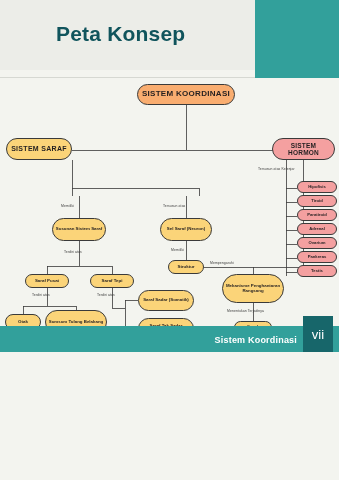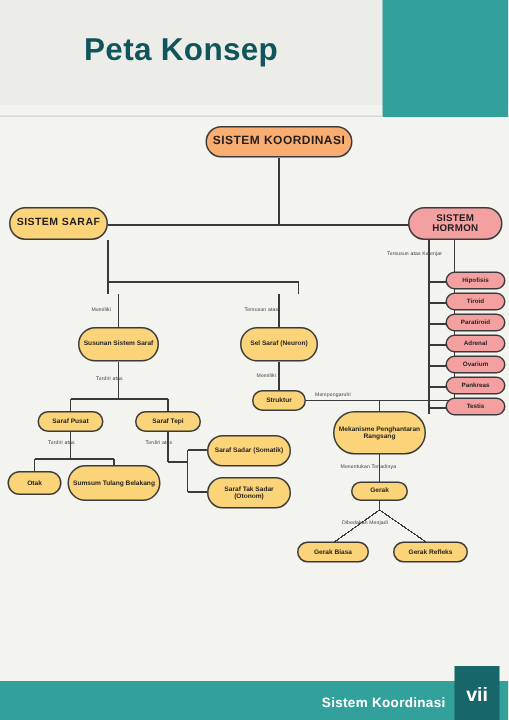--- a/index.html
+++ b/index.html
@@ -5,21 +5,21 @@
   html,body{margin:0;padding:0;}
   body{
     width:339px;height:480px;
     background:#f3f4ef;
     font-family:"Liberation Sans", sans-serif;
     overflow:hidden;
     position:relative;
   }
   #page{
     position:relative;
-    width:339px;height:480px;
+    width:339px;height:352px;
     background:#f3f4ef;
     overflow:hidden;
   }
 
   
   .header-band{
     position:absolute;left:0;top:0;width:339px;height:70px;
     background:#ecedE8;
   }
   .header-teal{
@@ -47,21 +47,21 @@
     font-size:9px;font-weight:bold;color:#ffffff;
     letter-spacing:0.2px;white-space:nowrap;
   }
   .footer-pagebox{
     position:absolute;right:6px;bottom:0;width:30px;height:36px;
     background:#17666a;
   }
   .footer-pagenum{
     position:absolute;right:6px;bottom:0;width:30px;height:36px;
     display:flex;align-items:center;justify-content:center;
-    font-size:13px;color:#ffffff;font-weight:bold;text-align:center;
+    font-size:13px;color:#ffffff;font-weight:normal;text-align:center;
   }
 
   
   #canvas{
     position:absolute;left:0;top:78px;width:339px;height:376px;
   }
   #wires{position:absolute;left:0;top:0;width:339px;height:376px;}
 
   
   .node{

